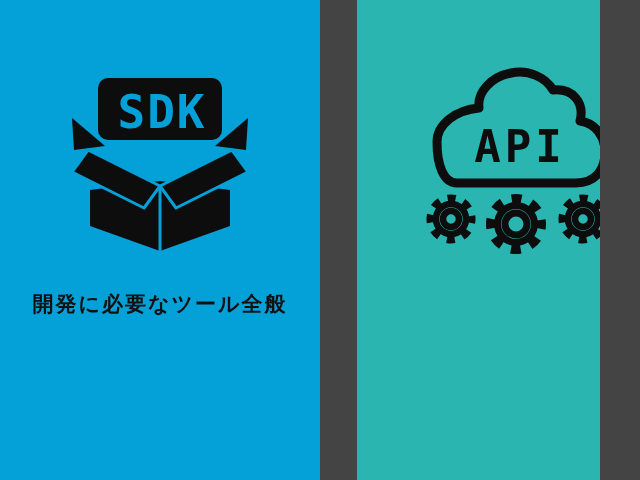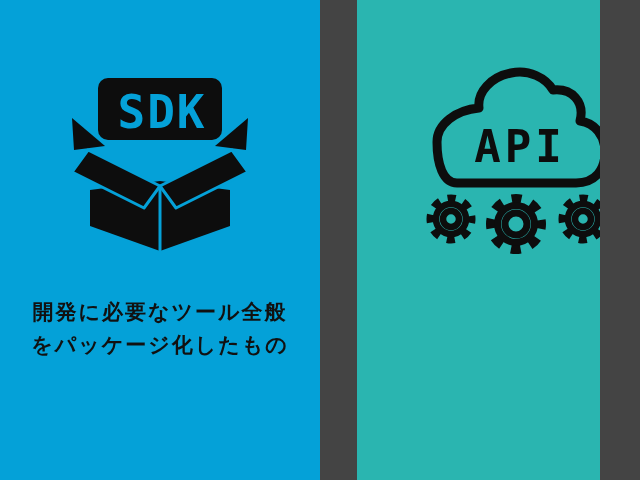--- a/index.html
+++ b/index.html
@@ -34,21 +34,21 @@
     letter-spacing:4px;
   }
   .gear-teeth{fill:none;stroke:var(--icon-black);}
   .gear-body{fill:var(--right-bg);stroke:var(--icon-black);}
   .gear-hole{fill:none;stroke:var(--icon-black);}
   .caption{
     position:absolute;left:0;right:0;text-align:center;
     font-weight:bold;color:var(--caption-text);
     font-size:21px;letter-spacing:2px;
   }
-  .panel.left .caption{top:296px;line-height:33px;}
+  .panel.left .caption{top:288px;line-height:33px;}
   .panel.right .caption{top:302px;line-height:29px;}
 </style>
 </head>
 <body>
 
 <div class="canvas">
 
   <section class="panel left">
     <svg class="icon-svg sdk-svg" width="185" height="188" viewBox="70 72 185 188" aria-hidden="true">
 
@@ -60,21 +60,20 @@
 
       <polygon class="ink" points="90,190 160,181 230,190 230,226 160,251 90,226"></polygon>
       <line class="crease" x1="160" y1="186" x2="160" y2="251"></line>
 
       <polygon class="flap" points="160,186 88,150 72,172 144,208"></polygon>
       <polygon class="flap" points="160,186 232,150 248,172 176,208"></polygon>
     </svg>
 
     <div class="caption">
       <div>開発に必要なツール全般</div>
-      <div>をパッケージ化したもの</div>
     </div>
   </section>
 
   <section class="panel right">
     <svg class="icon-svg api-svg" width="190" height="200" viewBox="386 58 190 200" aria-hidden="true">
 
       <path class="cloud-outline" d="M 420,183 H 539
                C 559,183 568,169 568,152
                C 568,136 558,123 543,121
                C 548,102 535,88 516,90

